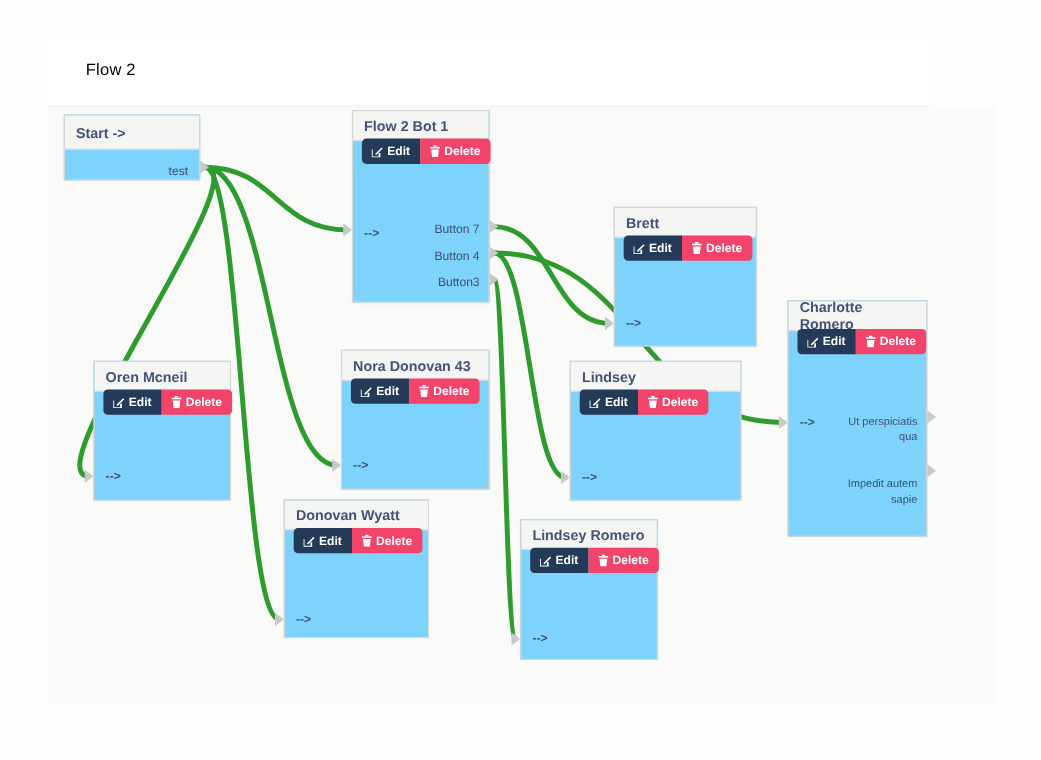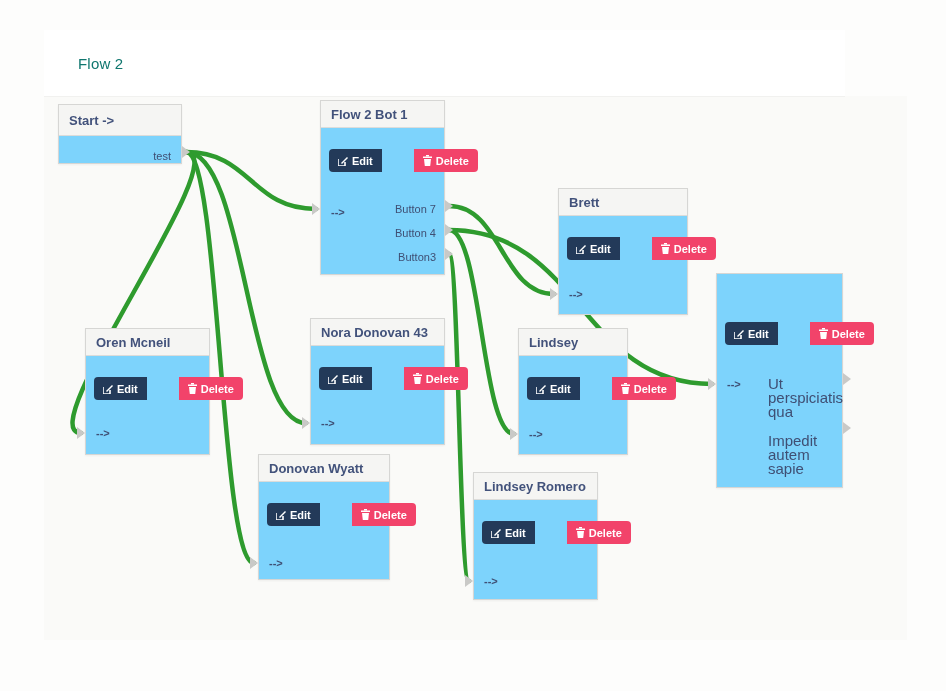--- a/index.html
+++ b/index.html
@@ -9,60 +9,60 @@
     font-family:"Liberation Sans", sans-serif;
   }
   #stage { position:absolute; left:0; top:0; width:946px; height:691px; }
 
   .topbar {
     position:absolute; left:44px; top:30px; width:801px; height:66px;
     background:#ffffff; border-bottom:1px solid #f1f1ef;
     display:flex; align-items:center; z-index:4;
   }
   .topbar .title {
-    margin-left:34px; font-size:15px; color:#0f766e; letter-spacing:.2px;
+    margin-left:34px; font-size:15px; color:#000000; letter-spacing:.2px;
   }
 
   .canvas {
     position:absolute; left:44px; top:96px; width:863px; height:544px;
     background:#fafaf8; z-index:0;
   }
 
   #wires { position:absolute; left:0; top:0; width:946px; height:691px; z-index:1; pointer-events:none; }
   #wires path { fill:none; stroke-width:4.5; stroke-linecap:round; }
 
   .node {
     position:absolute; background:#7dd3fc; border:1px solid #d6d6d4;
     box-shadow:0 1px 2px rgba(0,0,0,.05); z-index:2; box-sizing:border-box;
   }
   .node-header {
     height:27px; background:#f5f5f3; border-bottom:1px solid #dcdcda;
     display:flex; align-items:center; padding:0 10px; box-sizing:border-box;
     color:#42527b; font-size:13px; font-weight:700;
   }
-  .btn-row { position:absolute; left:8px; top:48px; display:flex;gap:32px; }
+  .btn-row { position:absolute; left:8px; top:25px; display:flex; }
   .btn {
     height:23px; display:flex; align-items:center; gap:4px; padding:0 9px;
     font-size:11px; font-weight:700; color:#fff; cursor:pointer; border:none;
   }
   .btn-edit { border-radius:4px 0 0 4px; }
   .btn-del  { border-radius:0 4px 4px 0; }
   .btn svg { display:block; }
 
   .in-label {
     position:absolute; left:10px; font-size:11px; font-weight:700;
     color:#3f4f74; line-height:14px;
   }
   .out-label {
     position:absolute; right:8px; font-size:11px; color:#3f4f74;
     line-height:14px; text-align:right; white-space:nowrap;
   }
   .out-text {
-    position:absolute; right:8px; width:66px; font-size:15px; color:#3f4f74;
-    line-height:14px; 
+    position:absolute; right:8px; width:66px; font-size:10px; color:#3f4f74;
+    line-height:14px; text-align:right;
   }
   .start-out {
     position:absolute; right:10px; font-size:11px; color:#3f4f74; line-height:14px;
   }
 
   .port { position:absolute; width:0; height:0;
     border-top:6px solid transparent; border-bottom:6px solid transparent;
     border-left:8px solid #c9c9c7; cursor:crosshair;
   }
   .port-in  { left:-9px; }
@@ -142,20 +142,21 @@
             <path d="M1 4 L8 4 L7.2 11 L1.8 11 Z" fill="#fff"></path>
           </svg>
         <span>Delete</span>
       </button>
     </div>
     <div class="in-label" style="top:98px;">--&gt;</div>
     <span class="port port-in" id="port-brett-in" style="top:99px;"></span>
   </div>
 
   <div class="node" style="left:716px; top:273px; width:127px; height:215px;">
+    <div class="node-header">Charlotte Romero</div>
     <div class="btn-row">
       <button class="btn btn-edit" style="background: rgb(35, 58, 89);">
         <svg width="10" height="10" viewBox="0 0 10 10">
             <path d="M0 3 L0 10 L7 10 L7 6" stroke="#fff" stroke-width="1.6" fill="none"></path>
             <path d="M3 7 L9 1 L10 2 L4 8 Z" fill="#fff"></path>
           </svg>
         <span>Edit</span>
       </button>
       <button class="btn btn-del" style="background: rgb(242, 67, 106);">
         <svg width="9" height="11" viewBox="0 0 9 11">
@@ -213,21 +214,21 @@
             <rect x="3" y="0" width="3" height="1.5" fill="#fff"></rect>
             <path d="M1 4 L8 4 L7.2 11 L1.8 11 Z" fill="#fff"></path>
           </svg>
         <span>Delete</span>
       </button>
     </div>
     <div class="in-label" style="top:97px;">--&gt;</div>
     <span class="port port-in" id="port-nora-in" style="top:98px;"></span>
   </div>
 
-  <div class="node" style="left:518px; top:328px; width:110px; height:127px;">
+  <div class="node" style="left:518px; top:328px; width:156px; height:127px;">
     <div class="node-header">Lindsey</div>
     <div class="btn-row">
       <button class="btn btn-edit" style="background: rgb(35, 58, 89);">
         <svg width="10" height="10" viewBox="0 0 10 10">
             <path d="M0 3 L0 10 L7 10 L7 6" stroke="#fff" stroke-width="1.6" fill="none"></path>
             <path d="M3 7 L9 1 L10 2 L4 8 Z" fill="#fff"></path>
           </svg>
         <span>Edit</span>
       </button>
       <button class="btn btn-del" style="background: rgb(242, 67, 106);">

